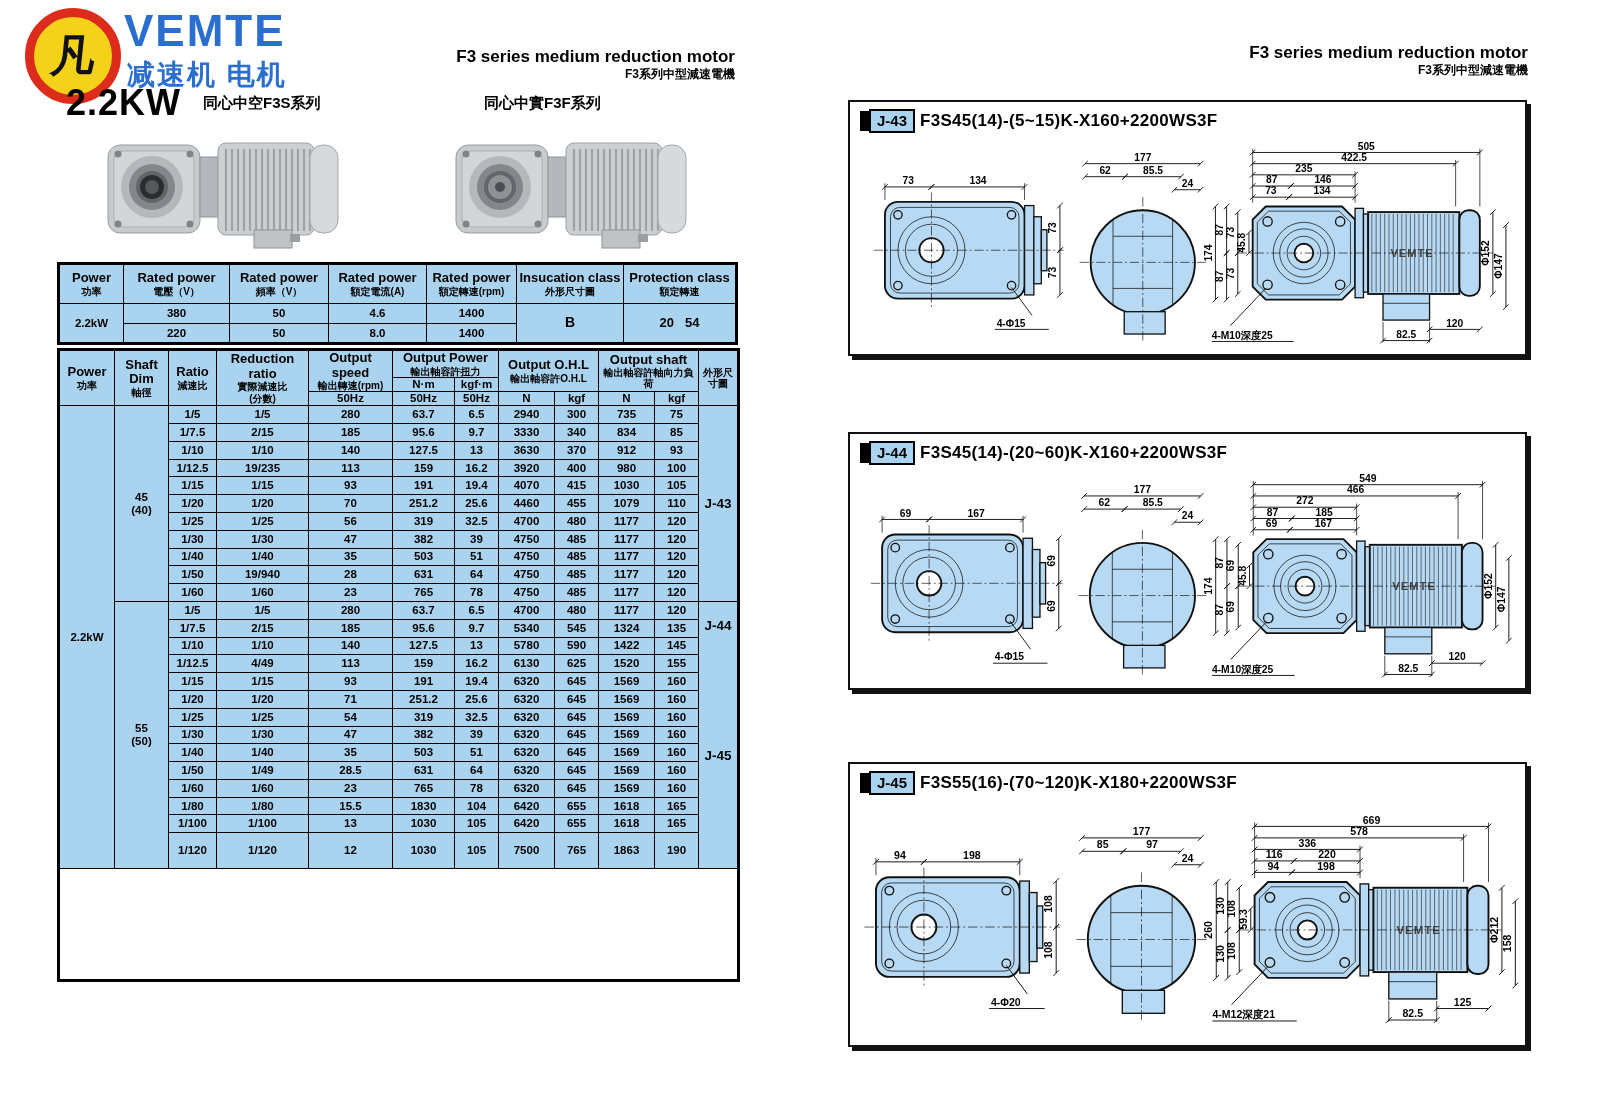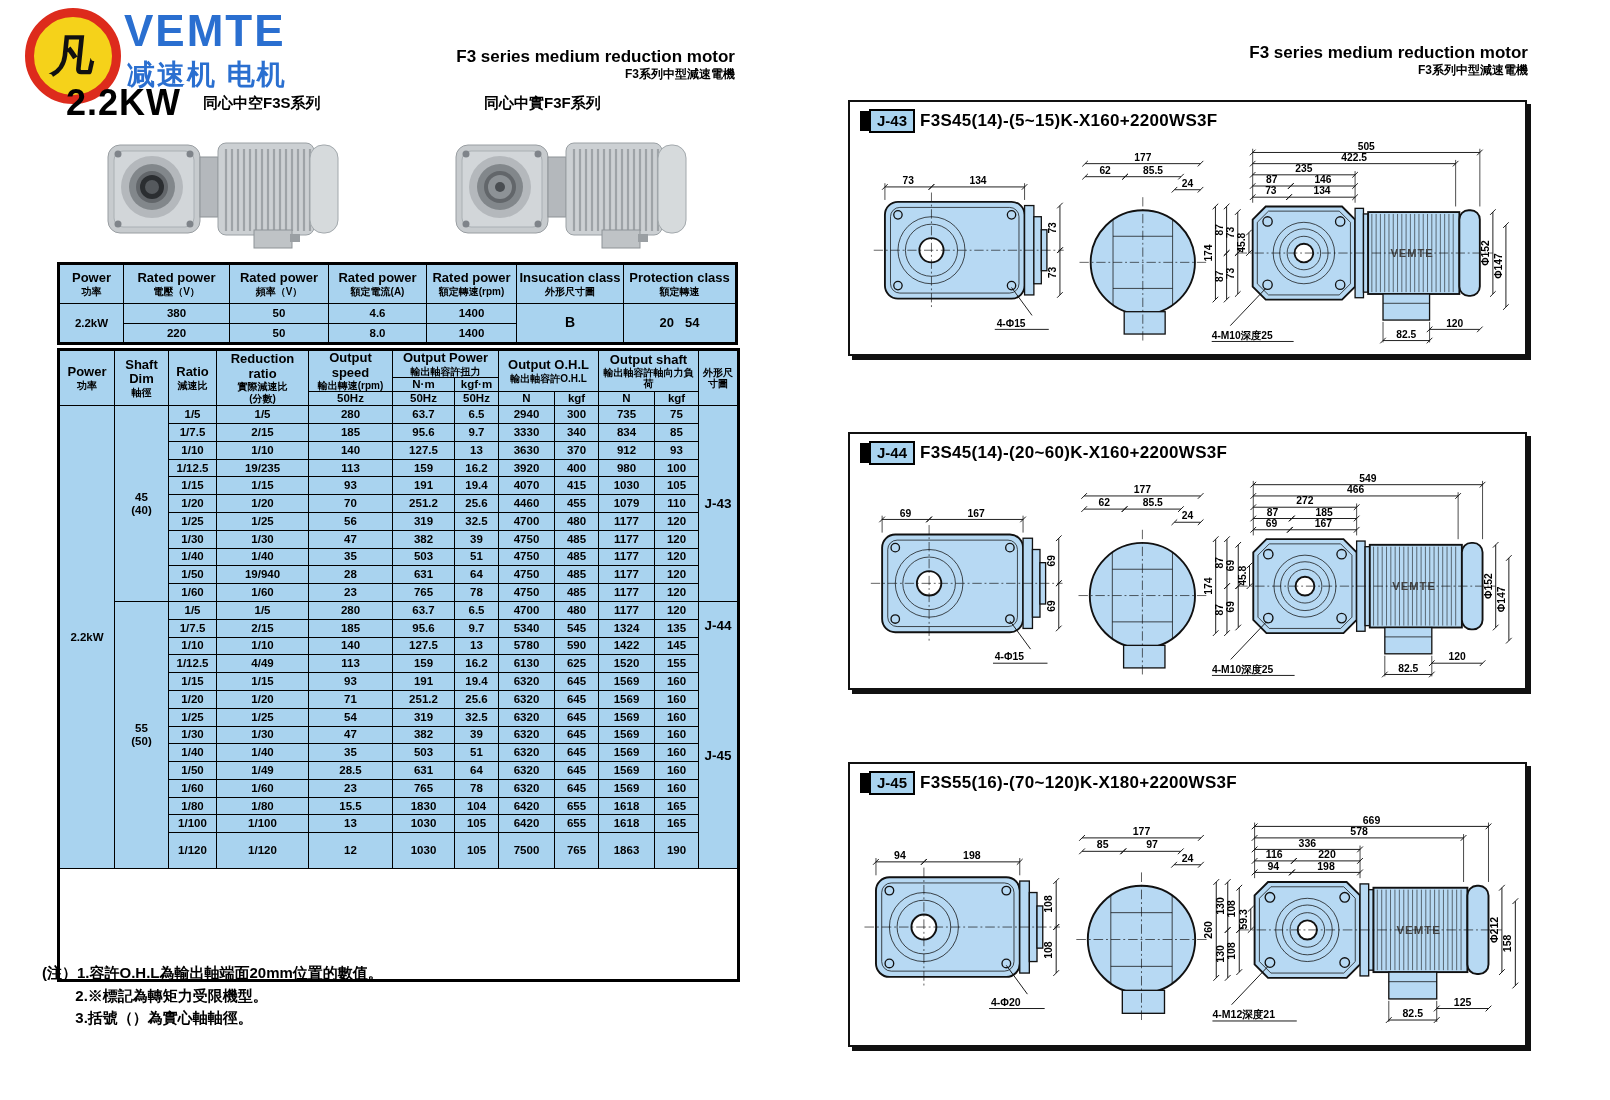--- a/index.html
+++ b/index.html
@@ -553,25 +553,20 @@
             <td>1863</td>
             <td>190</td>
           </tr>
           <tr>
             <td colspan="12" class="emptycell" style="height:110px;"></td>
           </tr>
         </tbody>
       </table>
     </div>
 
-  <div class="notes">
-    <div>(注）1.容許O.H.L為輸出軸端面20mm位置的數值。</div>
-    <div>        2.※標記為轉矩力受限機型。</div>
-    <div>        3.括號（）為實心軸軸徑。</div>
-  </div>
 
   <div class="dbox" style="top:100px;height:252px;" id="dbox0">
       <div class="dtitle">
       <span class="dsq"></span>
       <span class="dref">J-43</span>
       <span class="dname">F3S45(14)-(5~15)K-X160+2200WS3F</span>
     </div>
       <svg class="dsvg" width="671" height="216" viewBox="0 0 700 232" preserveAspectRatio="xMidYMid meet">
 
   <g transform="translate(25,75)">

